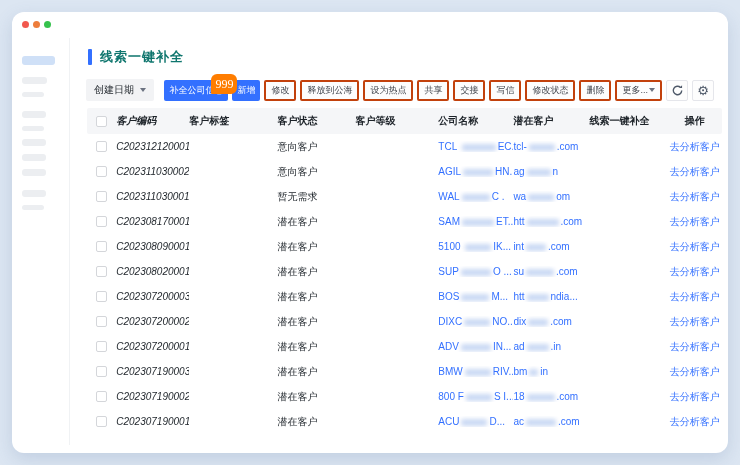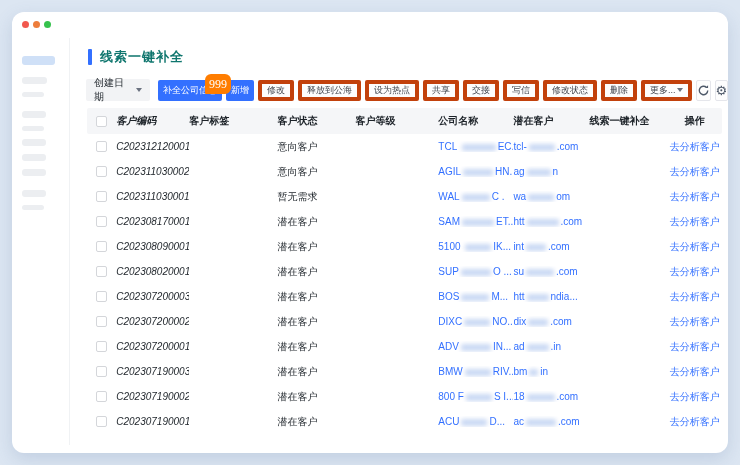--- a/index.html
+++ b/index.html
@@ -40,21 +40,21 @@
              display:flex; align-items:center; gap:4px; }
   .date-filter { height:22px; min-width:64px; background:#f2f3f5; border-radius:2px;
                  display:flex; align-items:center; gap:6px; padding:0 8px;
                  font-size:10px; color:#1d2329; cursor:pointer; }
   .caret { width:0; height:0; border-left:3.5px solid transparent; border-right:3.5px solid transparent;
            border-top:4px solid #6b7280; }
   .tspacer { flex:1; }
   .btn { height:21px; border-radius:2px; display:flex; align-items:center; justify-content:center;
          font-size:9px; padding:0 5px; white-space:nowrap; cursor:pointer; }
   .btn.blue { background:#3370ff; color:#ffffff; border:none; }
-  .btn.plain { background:#fdfdfd; color:#42464e; border:4px solid #c2410c; }
+  .btn.plain { background:#fdfdfd; color:#42464e; border:2px solid #c2410c; }
   .btn.first-blue { position:relative; }
   .badge { position:absolute; top:-6px; right:-9px; background:#ff7d00; color:#fff;
            font-size:12px; line-height:10px; padding:5px 4px; border-radius:6px 6px 6px 1px;font-family:Liberation Serif, serif; }
   .btn.more { gap:1px; }
   .iconbtn { width:22px; height:21px; background:#fdfdfd; border:1px solid #e5e6eb; border-radius:2px;
              display:flex; align-items:center; justify-content:center; cursor:pointer; color:#4e5969; }
   .iconbtn svg { display:block; }
   .gear-glyph { font-size:13px; line-height:1; color:#4e5969; }
 
   

